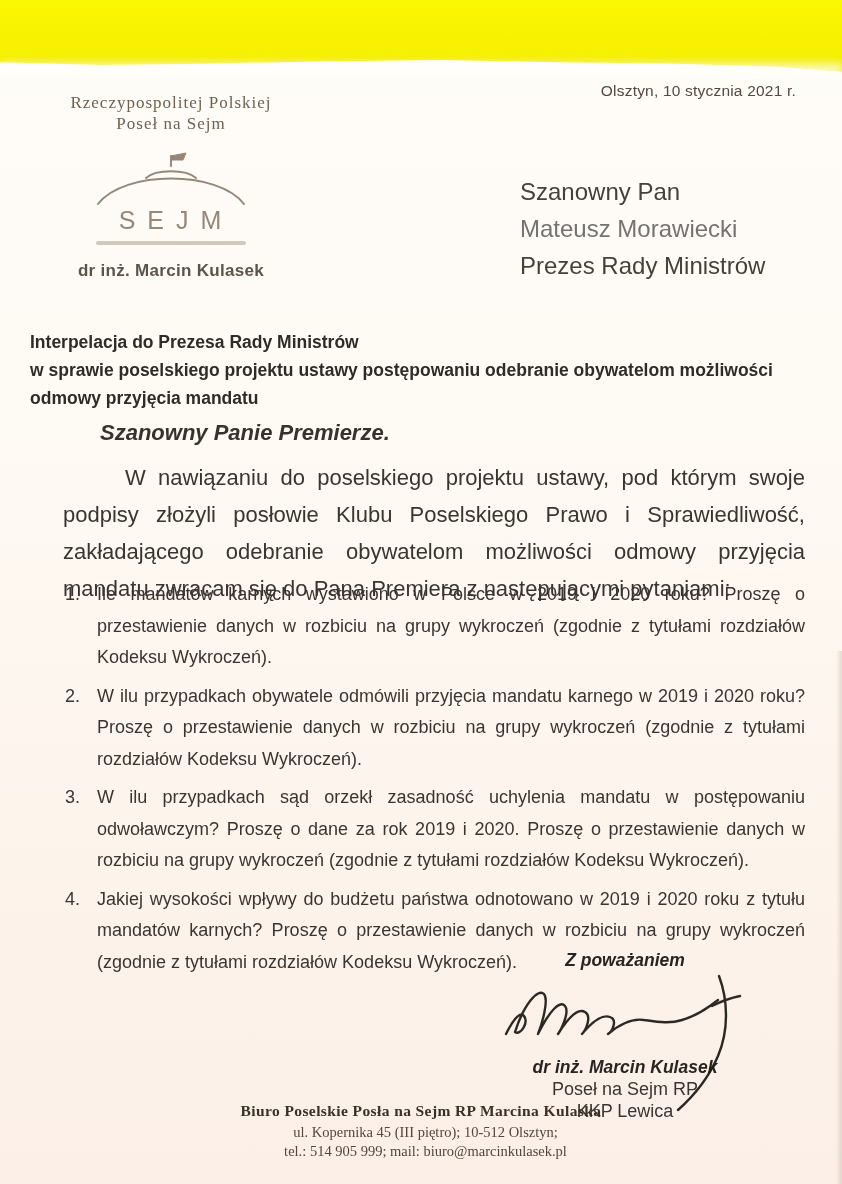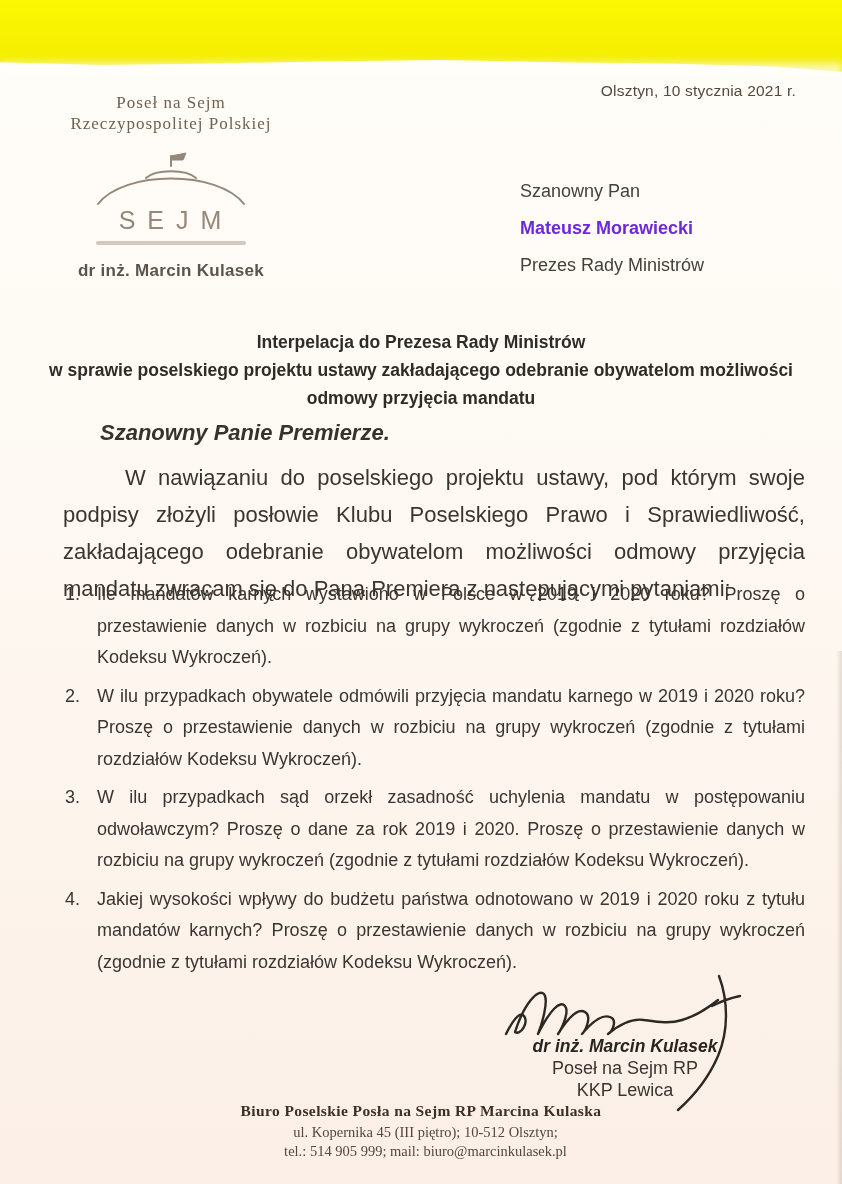--- a/index.html
+++ b/index.html
@@ -50,27 +50,27 @@
   }
   .logo-caption{
     width:150px;height:4px;margin:6px auto 0;border-radius:2px;
     background:rgba(153,139,123,.45);filter:blur(.7px);
   }
   .member-name{
     margin-top:16px;font-size:17px;font-weight:bold;color:#5c544b;letter-spacing:.3px;
   }
 
   
-  .addressee{position:absolute;top:182px;left:520px;font-size:18px;color:#46403b;}
+  .addressee{position:absolute;top:182px;left:520px;font-size:24px;color:#46403b;}
   .addressee div{margin-bottom:18px;line-height:19px;}
-  .addressee .bold{font-weight:bold;color:#6d28d9;}
+  .addressee .bold{font-weight:normal;color:#737373;}
 
   
   .subject{
-    position:absolute;top:328px;left:30px;width:782px;text-align:center;
+    position:absolute;top:328px;left:30px;width:782px;text-align:left;
     font-weight:bold;font-size:17.5px;line-height:28px;color:#2f2b28;
   }
 
   .salutation{
     position:absolute;top:420px;left:100px;
     font-style:italic;font-weight:bold;font-size:22px;color:#37322d;
   }
 
   .intro{
     position:absolute;top:459px;left:63px;width:742px;
@@ -118,22 +118,22 @@
 <body>
 
 <div class="page">
 
   <div class="yellow-bar"></div>
   <div class="yellow-bar-blur"></div>
 
   <div class="date">Olsztyn, 10 stycznia 2021 r.</div>
 
   <div class="letterhead">
+    <div class="lh-line">Rzeczypospolitej  Polskiej</div>
     <div class="lh-line">Poseł na Sejm</div>
-    <div class="lh-line">Rzeczypospolitej  Polskiej</div>
     <div class="logo-wrap">
       <svg width="170" height="56" viewBox="0 0 170 56">
         <g fill="none" stroke="#95887a" stroke-width="2" stroke-linecap="round">
           <path d="M85 14 L85 4"></path>
           <path d="M85 4 L100 1 L97 8 L85 8" fill="#95887a" stroke-width="1"></path>
           <path d="M60 26 C70 17 100 17 110 26"></path>
           <path d="M12 52 C38 18 132 18 158 52"></path>
         </g>
       </svg>
       <div class="logo-letters">SEJM</div>
@@ -143,35 +143,36 @@
   </div>
 
   <div class="addressee">
     <div>Szanowny Pan</div>
     <div class="bold">Mateusz Morawiecki</div>
     <div>Prezes Rady Ministrów</div>
   </div>
 
   <div class="subject">
     <div>Interpelacja do Prezesa Rady Ministrów</div>
-    <div>w sprawie poselskiego projektu ustawy zakładającego odebranie obywatelom możliwości odmowy przyjęcia mandatu</div>
+    <div>w sprawie poselskiego projektu ustawy postępowaniu odebranie obywatelom możliwości odmowy przyjęcia mandatu</div>
   </div>
 
   <div class="salutation">Szanowny Panie Premierze.</div>
 
   <div class="intro">W nawiązaniu do poselskiego projektu ustawy, pod którym swoje podpisy złożyli posłowie Klubu Poselskiego Prawo i Sprawiedliwość, zakładającego odebranie obywatelom możliwości odmowy przyjęcia mandatu zwracam się do Pana Premiera z następującymi pytaniami:</div>
 
   <ol class="questions">
     <li><span>Ile mandatów karnych wystawiono w Polsce w 2019 i 2020 roku? Proszę o przestawienie danych w rozbiciu na grupy wykroczeń (zgodnie z tytułami rozdziałów Kodeksu Wykroczeń).</span></li>
     <li><span>W ilu przypadkach obywatele odmówili przyjęcia mandatu karnego w 2019 i 2020 roku? Proszę o przestawienie danych w rozbiciu na grupy wykroczeń (zgodnie z tytułami rozdziałów Kodeksu Wykroczeń).</span></li>
     <li><span>W ilu przypadkach sąd orzekł zasadność uchylenia mandatu w postępowaniu odwoławczym? Proszę o dane za rok 2019 i 2020. Proszę o przestawienie danych w rozbiciu na grupy wykroczeń (zgodnie z tytułami rozdziałów Kodeksu Wykroczeń).</span></li>
     <li><span>Jakiej wysokości wpływy do budżetu państwa odnotowano w 2019 i 2020 roku z tytułu mandatów karnych? Proszę o przestawienie danych w rozbiciu na grupy wykroczeń (zgodnie z tytułami rozdziałów Kodeksu Wykroczeń).</span></li>
   </ol>
 
   <div class="closing">
+    <div class="phrase">Z poważaniem</div>
     <div class="name">dr inż. Marcin Kulasek</div>
     <div class="role">Poseł na Sejm RP</div>
     <div class="role">KKP Lewica</div>
   </div>
 
   <svg class="signature" viewBox="0 0 250 140">
     <g fill="none" stroke="#1b1712" stroke-width="2.4" stroke-linecap="round" stroke-linejoin="round" opacity="0.92">
       <path d="M8 62 C14 50 22 38 26 44 C31 51 22 64 17 60 C26 32 40 16 46 22 C51 28 44 52 40 62 C52 38 62 28 67 34 C72 40 63 58 60 62 C70 46 80 36 87 40 C94 44 88 58 84 62 C94 50 104 42 112 45 C120 48 114 60 110 62 C122 52 134 46 146 48 C160 50 172 52 184 48 C198 44 210 36 220 28"></path>
       <path d="M221 4 C230 28 231 58 220 84 C211 105 198 122 180 138"></path>
       <path d="M214 34 C222 30 232 26 242 24"></path>

